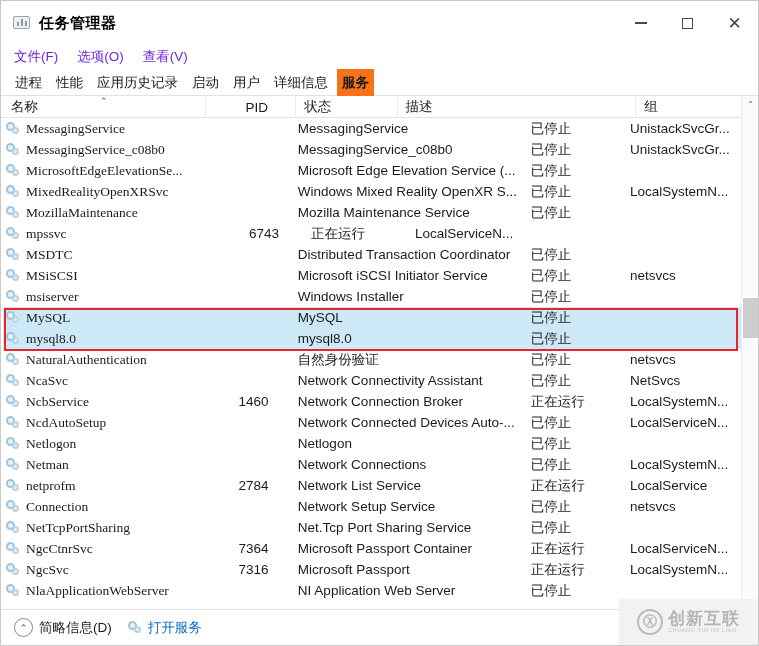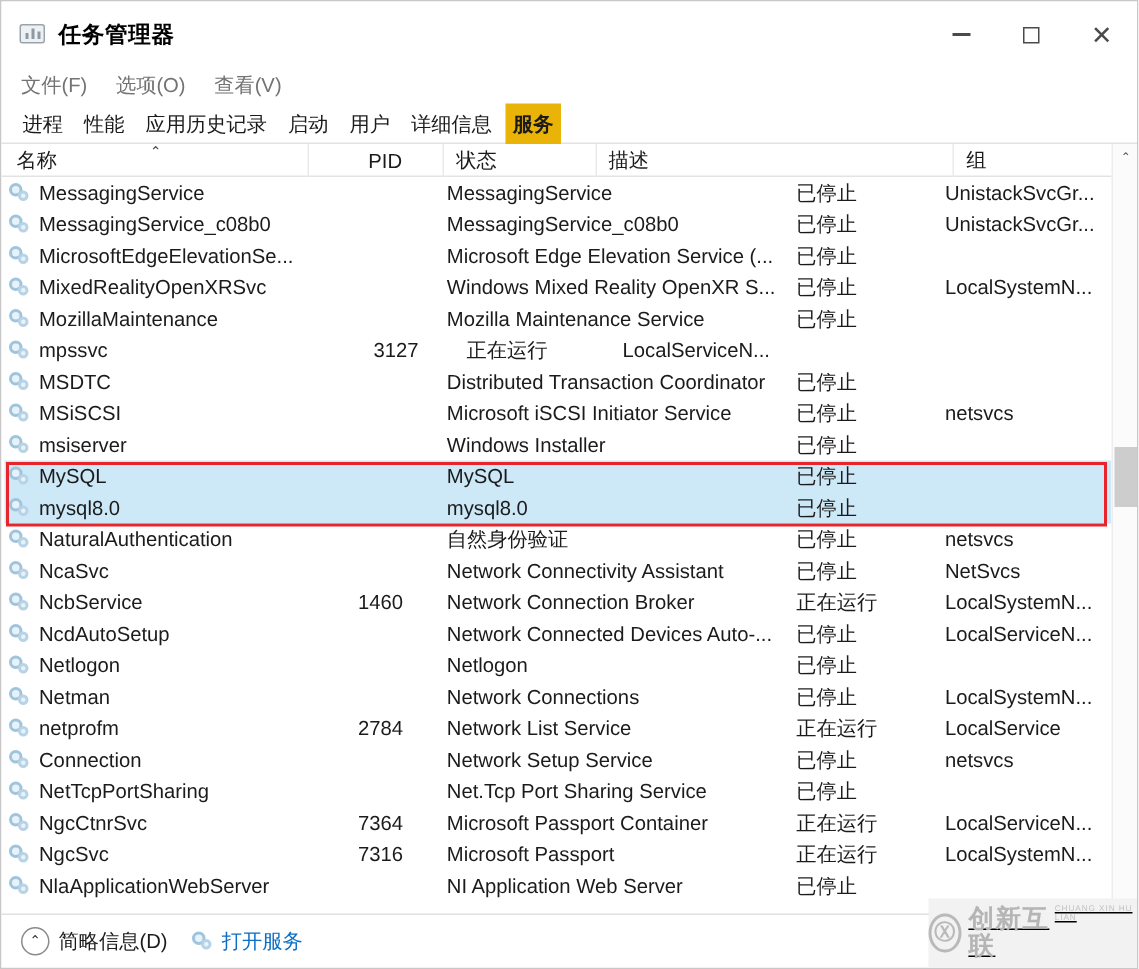--- a/index.html
+++ b/index.html
@@ -62,21 +62,21 @@
   .wc .cls { font-size: 17px; line-height: 1; font-weight: 300; }
 
   
   .menubar {
     height: 24px; flex: 0 0 24px;
     display: flex; align-items: center;
     padding-left: 11px;
     background: #ffffff;
   }
   .menu-item {
-    font-size: 13.5px; color: #737373;
+    font-size: 13.5px; color: #6d28d9;
     margin-right: 15px; white-space: nowrap;
     padding: 1px 2px;
   }
 
   
   .tabstrip {
     height: 27px; flex: 0 0 27px;
     display: flex; align-items: stretch;
     padding-left: 9px;
     background: #ffffff;
@@ -87,21 +87,21 @@
     height: 1px; background: #e2e2e2;
   }
   .tab {
     font-size: 13.5px; color: #1b1b1b;
     display: flex; align-items: center;
     padding: 0 5px; margin-right: 4px;
     white-space: nowrap;
     position: relative; z-index: 2;
   }
   .tab.active {
-    background: #eab308;
+    background: #f97316;
     font-weight: 700;
   }
 
   
   .listwrap {
     flex: 1 1 auto;
     position: relative;
     background: #ffffff;
     overflow: hidden;
     margin: 0 0 0 0;
@@ -125,21 +125,21 @@
   }
   .col-header .ch:last-of-type { border-right: none; }
   .sort-caret {
     position: absolute;
     left: 50%; top: 1px;
     transform: translateX(-50%);
     font-size: 9px; color: #4a4a4a; line-height: 9px;
   }
 
   
-  .c-name   { width: 208px; }
+  .c-name   { width: 208px; font-family: Liberation Serif, serif; }
   .c-pid    { width: 60px; margin-left: 32px; }
   .c-desc   { width: 245px; }
   .c-status { width: 104px; }
   .c-group  { width: 125px; }
 
   .rows {
     position: absolute;
     top: 22px; left: 0; right: 17px; bottom: 0;
     overflow: hidden;
     padding-left: 2px;
@@ -238,21 +238,21 @@
     z-index: 9;
   }
   .wm-inner { display: flex; align-items: center; }
   .wm-mark {
     width: 26px; height: 26px; border-radius: 50%;
     border: 2.4px solid #b9b9b9;
     margin-right: 5px;
     display: flex; align-items: center; justify-content: center;
     font-size: 14px; color: #b9b9b9; font-weight: 700;
   }
-  .wm-txt { display: flex; flex-direction: row; line-height: 1.05; text-decoration: underline; }
+  .wm-txt { display: flex; flex-direction: column; line-height: 1.05; }
   .wm-cn { font-size: 17px; color: #b5b5b5; font-weight: 700; letter-spacing: 1px; }
   .wm-en { font-size: 5.5px; color: #c2c2c2; letter-spacing: .6px; }
 </style>
 </head>
 <body>
 
 <div id="app">
 
   <div class="titlebar">
     <div class="tm-icon">
@@ -371,21 +371,21 @@
           <div class="cell c-group"></div>
         </div>
         <div class="row">
           <div class="cell c-name">
             <span class="svc-icon">
               <span class="g1"></span>
               <span class="g2"></span>
             </span>
             <span>mpssvc</span>
           </div>
-          <div class="cell c-pid">3127</div>
+          <div class="cell c-pid">6743</div>
           <div class="cell c-status">正在运行</div>
           <div class="cell c-group">LocalServiceN...</div>
         </div>
         <div class="row">
           <div class="cell c-name">
             <span class="svc-icon">
               <span class="g1"></span>
               <span class="g2"></span>
             </span>
             <span>MSDTC</span>

